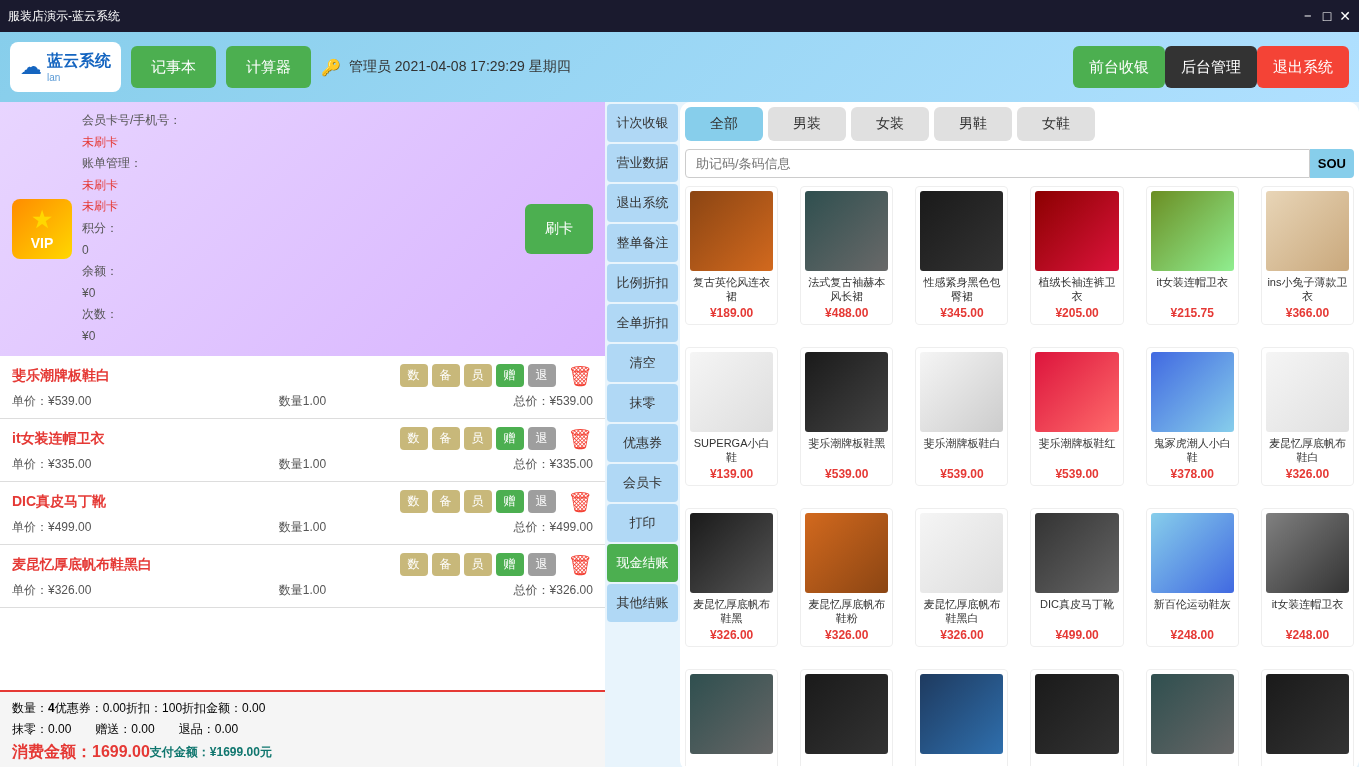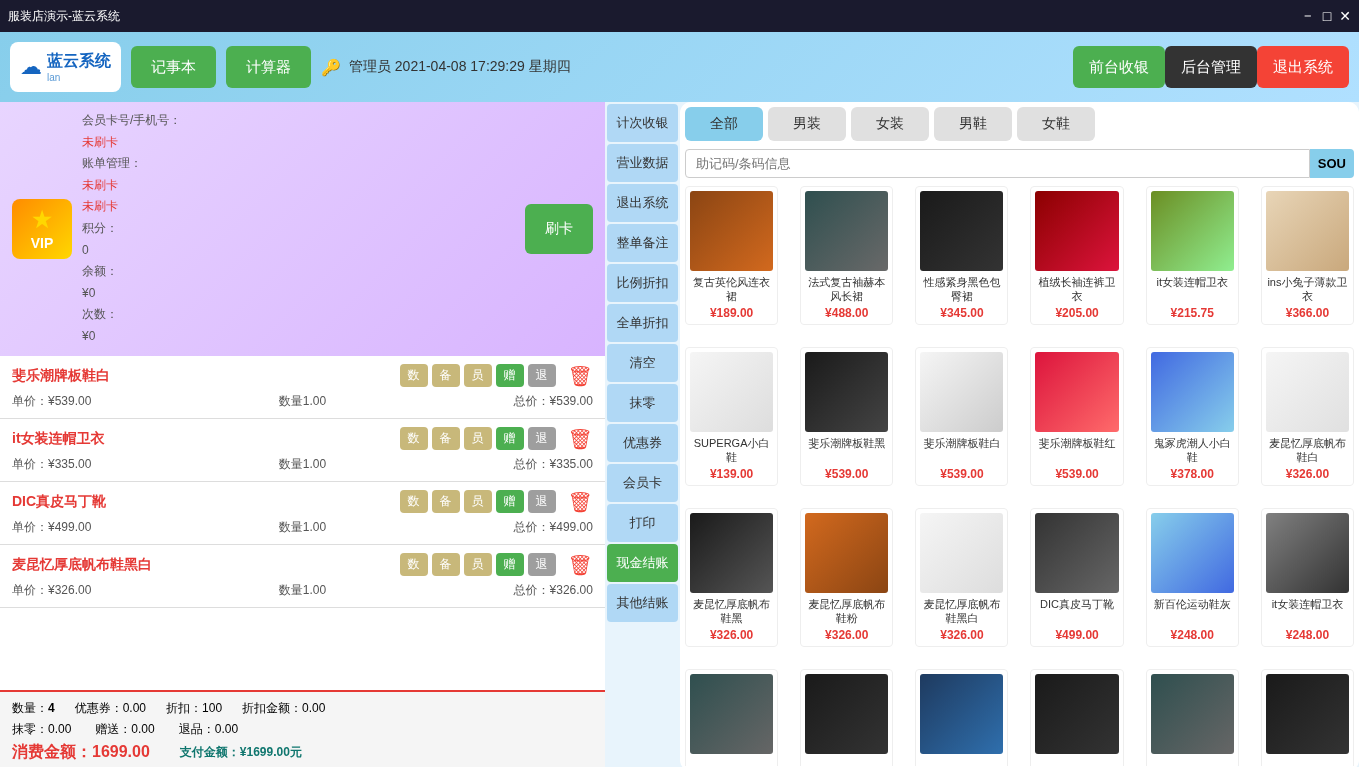--- a/index.html
+++ b/index.html
@@ -119,25 +119,24 @@
     .cart-delete { color: #f44336; font-size: 20px; cursor: pointer; margin-left: 8px; }
     .cart-item-footer { display: flex; justify-content: space-between; font-size: 12px; color: #555; }
 
     
     .cart-summary {
       background: #f5f5f5;
       padding: 8px 12px;
       border-top: 2px solid #e53935;
       font-size: 12px;
     }
-    .summary-row1 { display: flex; gap: 20px; margin-bottom: 4px; }
+    .summary-row1 { display: flex; margin-bottom: 4px; }
     .summary-row2 { display: flex; gap: 24px; margin-bottom: 4px; }
     .summary-total {
       display: flex;
-      gap: 30px;
       align-items: center;
     }
     .total-amount { color: #e53935; font-size: 16px; font-weight: bold; }
     .pay-amount { color: #0f766e; font-size: 12px; font-weight: bold; }
 
     
     .middle-nav {
       width: 75px;
       background: #e8f4fc;
       display: flex;

